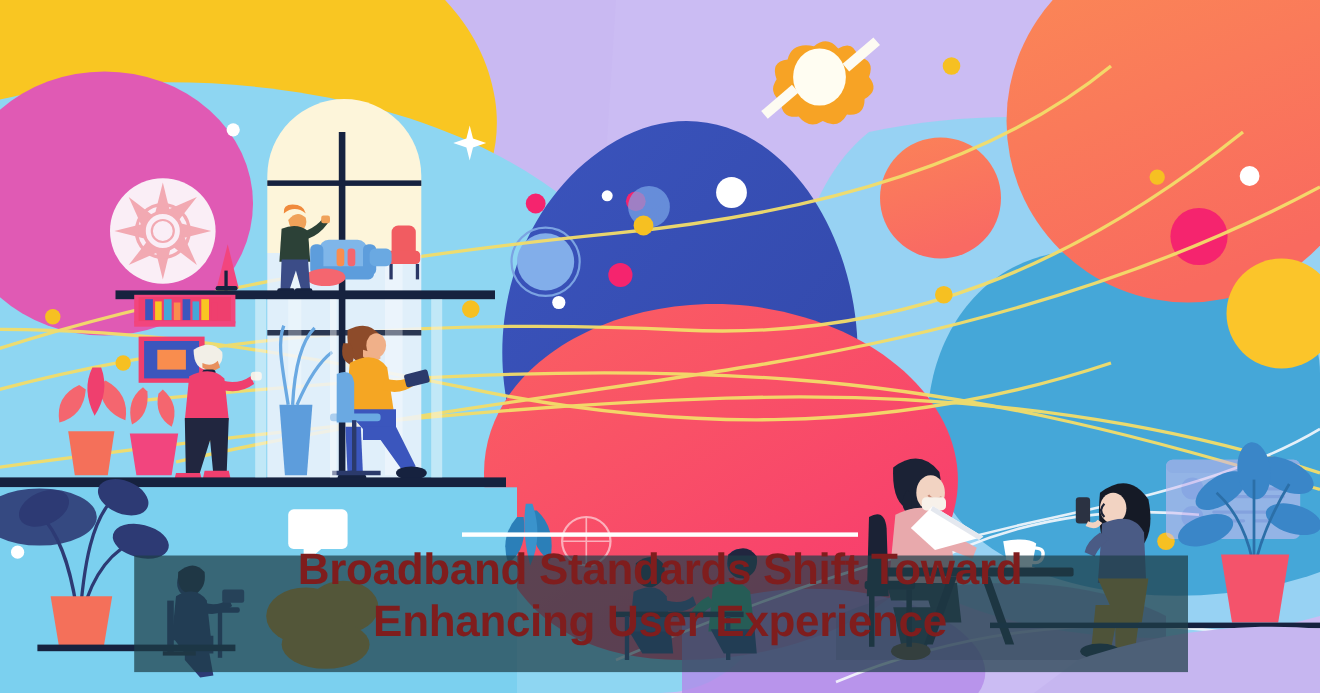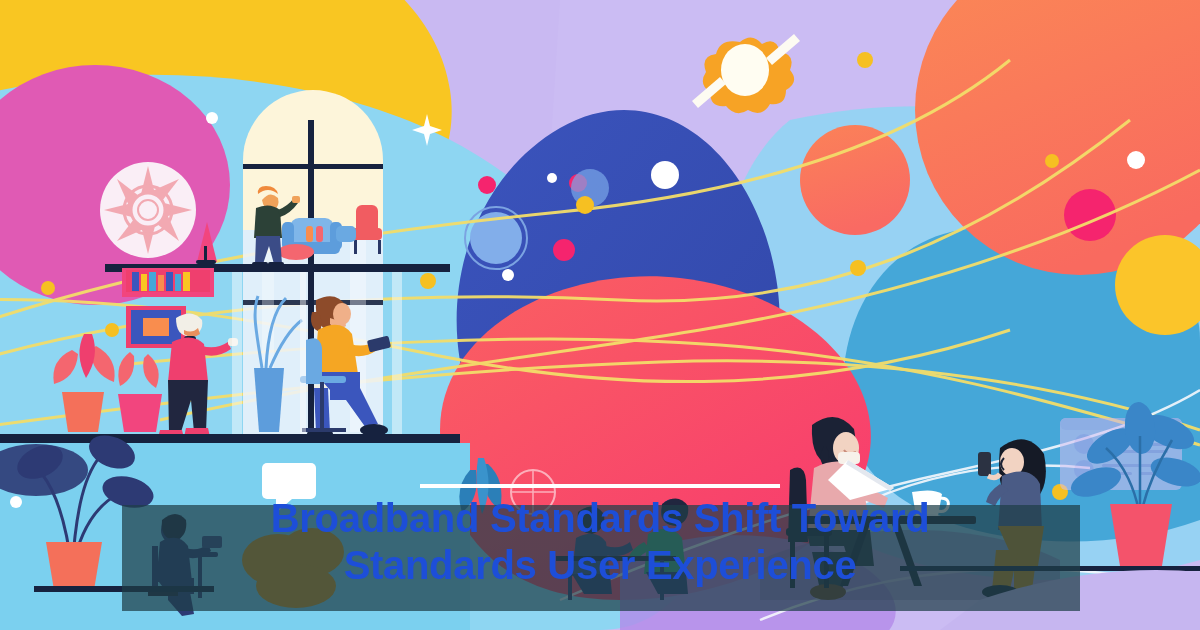--- a/index.html
+++ b/index.html
@@ -22,21 +22,21 @@
     position:absolute; left:0; top:495px; width:1200px;
     z-index:50; text-align:center;
     pointer-events:none;
   }
   .title{
     margin:0;
     font-family:"Liberation Sans", sans-serif;
     font-weight:bold;
     font-size:40px;
     line-height:47px;
-    color:#1d4ed8;
+    color:#7f1d1d;
     letter-spacing:-0.3px;
     text-align:center;
     padding:0 150px;
   }
   .divider{
     position:absolute;
     left:420px; top:484px; width:360px; height:4px;
     background:#ffffff; z-index:45;
   }
 </style>
@@ -460,16 +460,16 @@
 
       <path d="M980,600 C1060,572 1140,566 1200,572 L1200,630 L940,630 Z" fill="#c6b6f0"></path>
     </g>
   </svg>
 
   <div class="divider"></div>
 
   <div class="banner"></div>
 
   <div class="title-wrap">
-    <h1 class="title"><span>Broadband Standards Shift Toward</span><br><span>Standards User Experience</span></h1>
+    <h1 class="title"><span>Broadband Standards Shift Toward</span><br><span>Enhancing User Experience</span></h1>
   </div>
 
 </div>
 
 </body></html>

